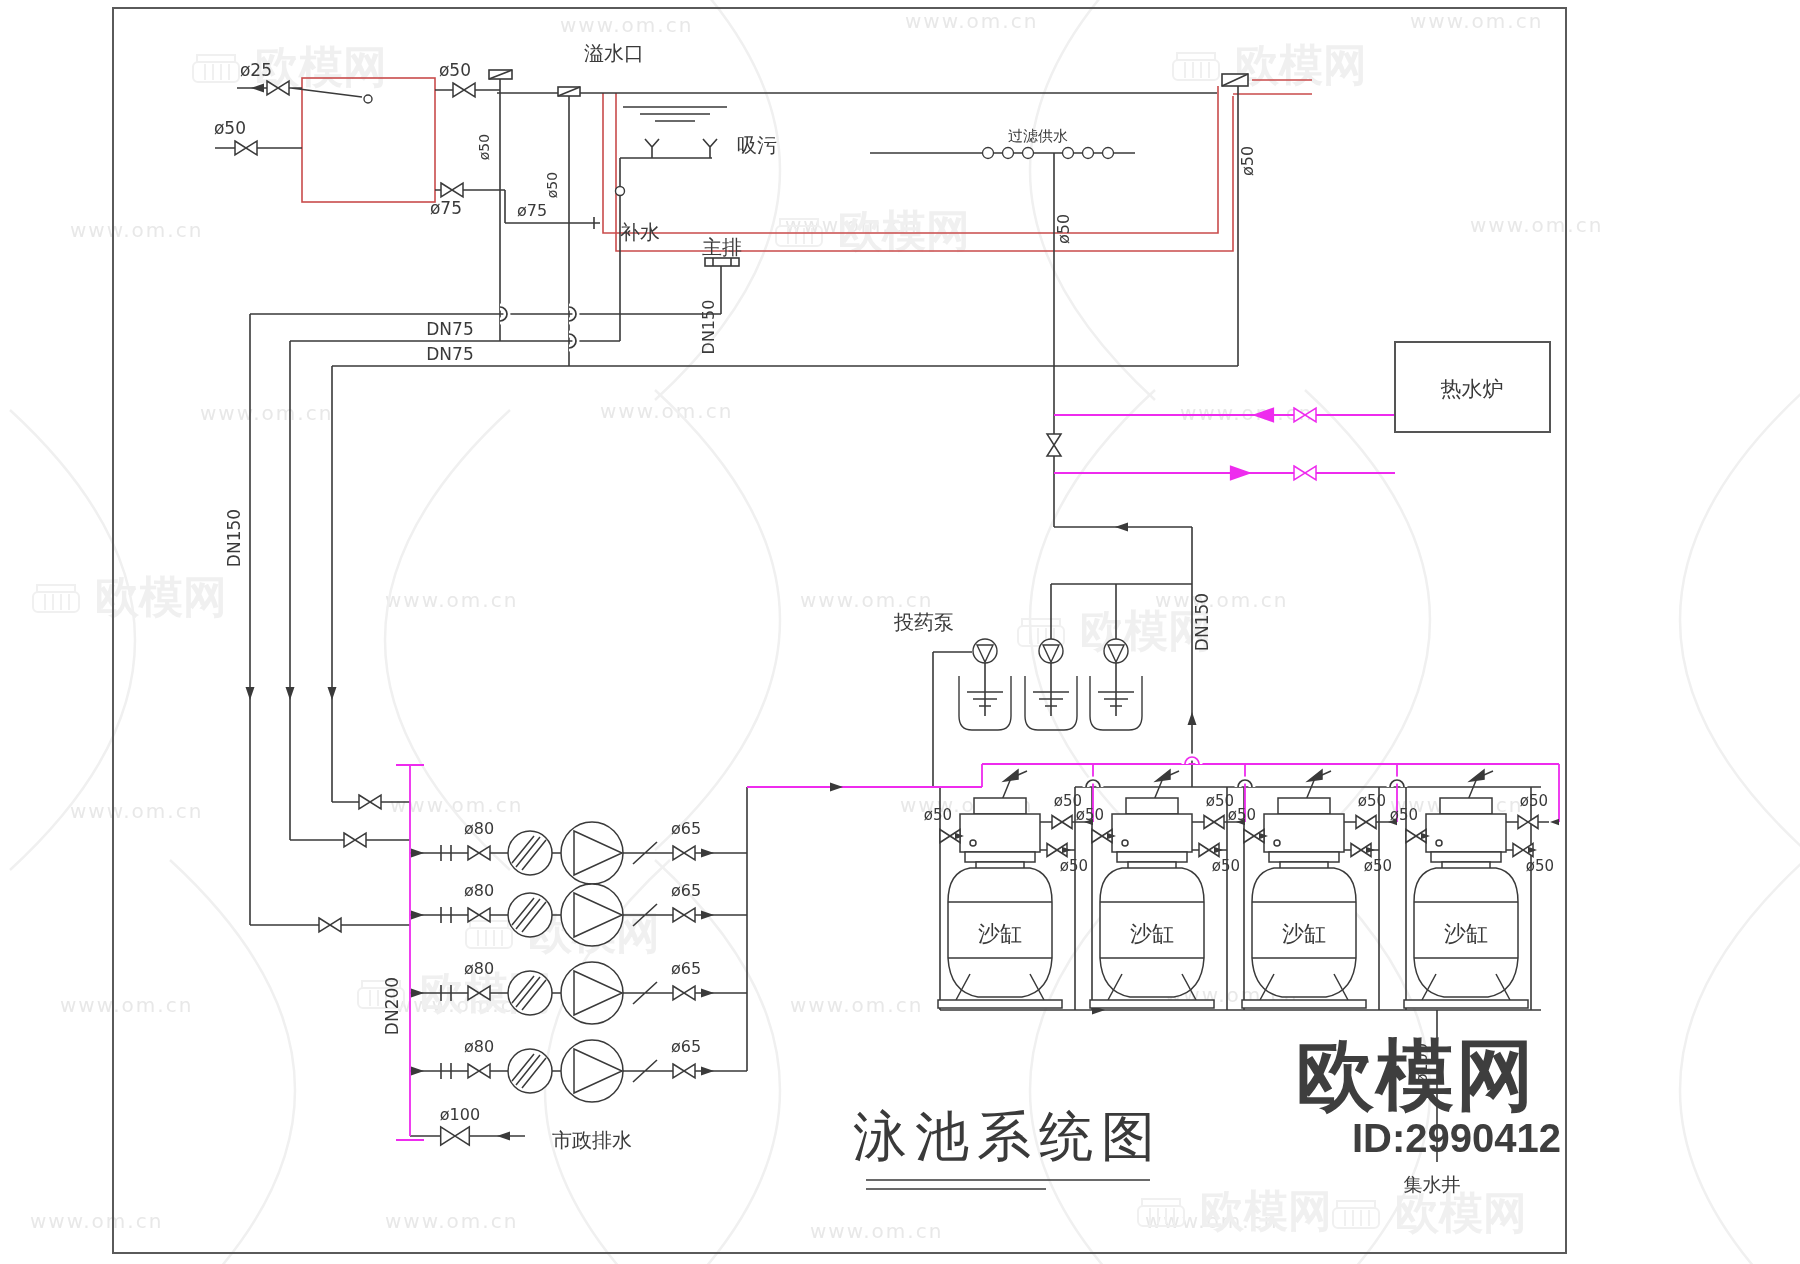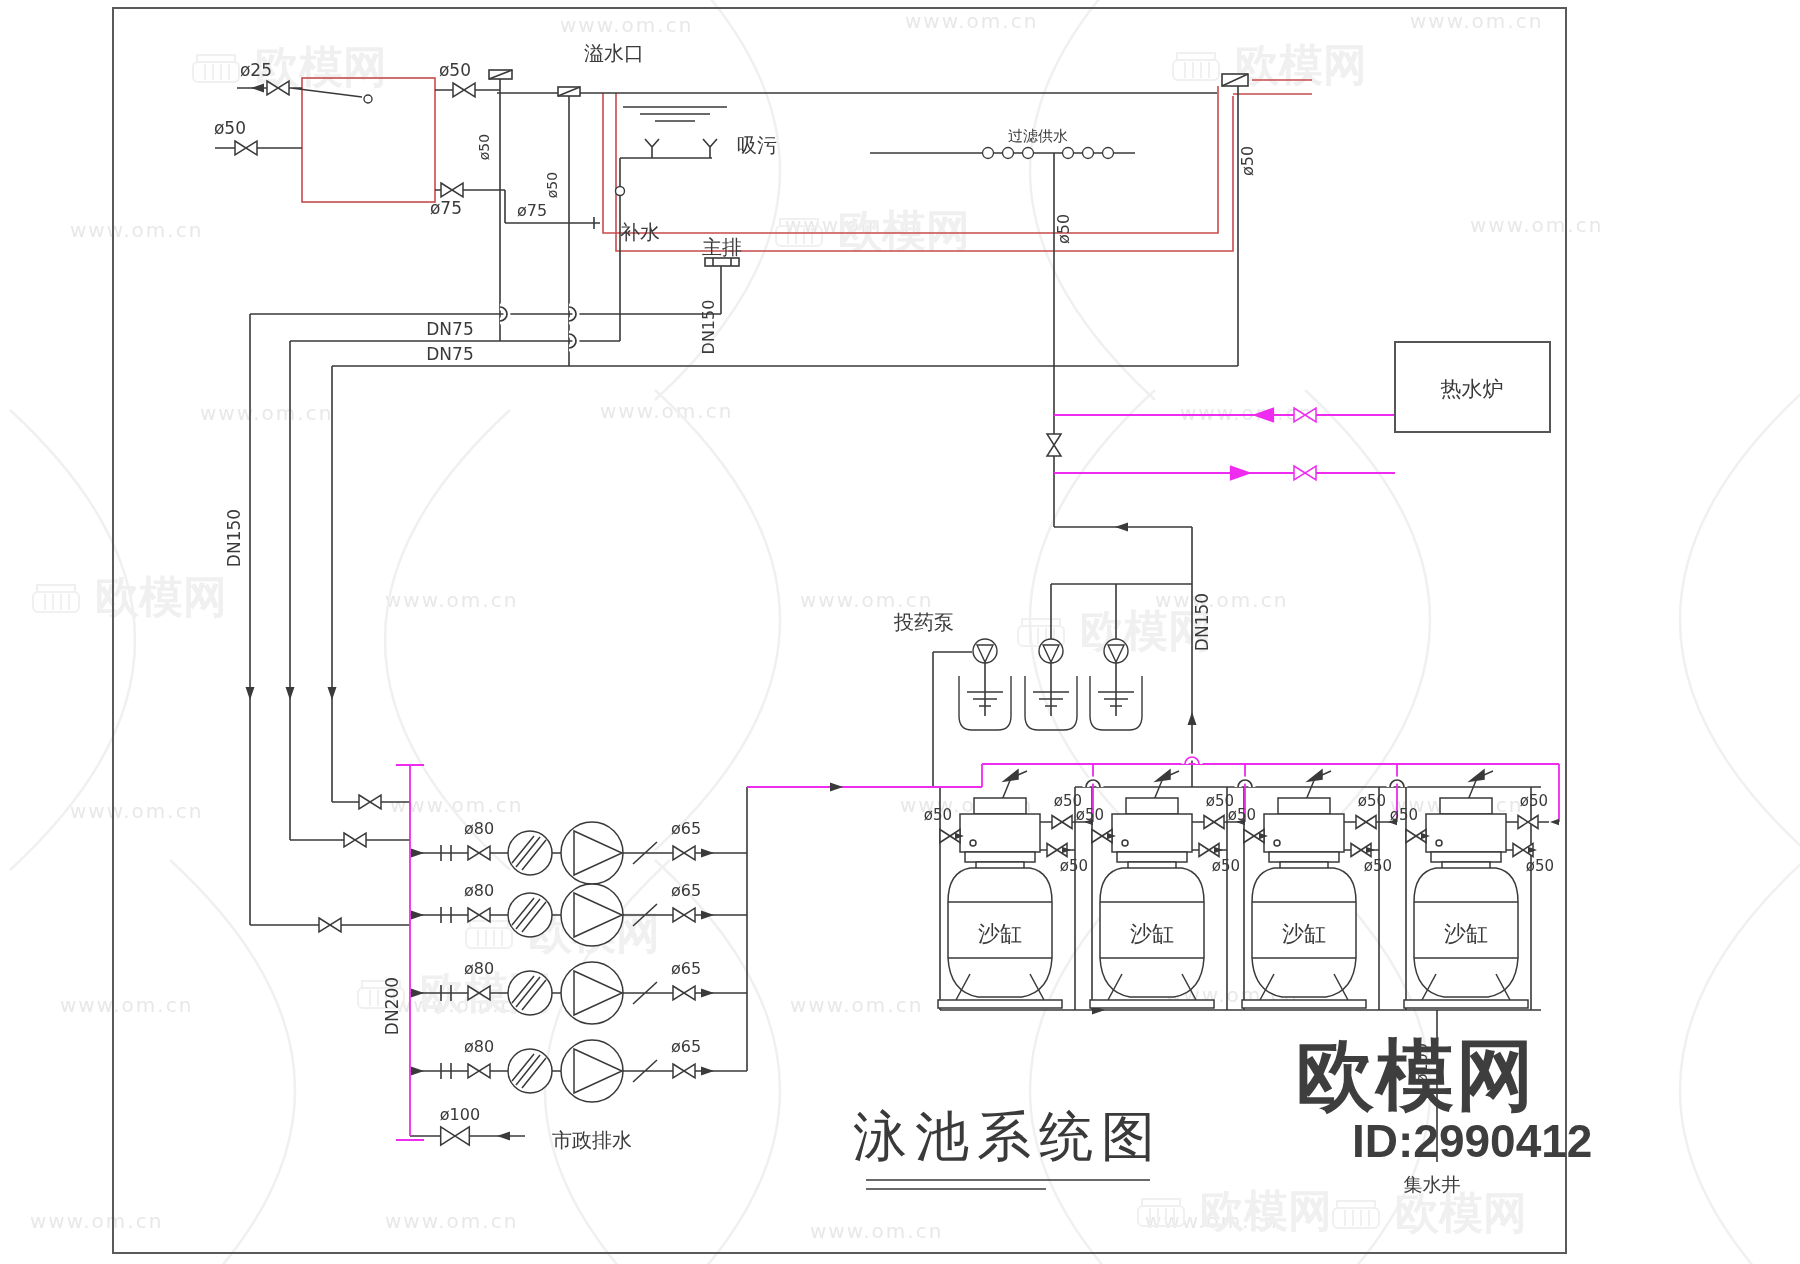--- a/index.html
+++ b/index.html
@@ -2,21 +2,21 @@
 <html><head>
 <meta charset="utf-8">
 <style>
   html,body{margin:0;padding:0;background:#ffffff;}
   body{width:1800px;height:1264px;position:relative;overflow:hidden;
        font-family:"DejaVu Sans",sans-serif;}
   #stage{position:absolute;left:0;top:0;}
   .logo{position:absolute;color:#3e3e3e;font-weight:bold;line-height:1;
         font-family:"Liberation Sans",sans-serif;white-space:nowrap;}
   #logo-site{left:1296px;top:1036px;font-size:78px;letter-spacing:2px;}
-  #logo-id{left:1352px;top:1118px;font-size:46px;font-weight:bold;}
+  #logo-id{left:1352px;top:1118px;font-size:40px;font-weight:bold;}
 </style>
 </head>
 <body>
 
 <svg id="stage" width="1800" height="1264" viewBox="0 0 1800 1264">
   <g id="wm-layer">
       <text x="560" y="32" fill="#e8e8e8" font-size="20" style="letter-spacing:2px">www.om.cn</text>
       <text x="905" y="28" fill="#e8e8e8" font-size="20" style="letter-spacing:2px">www.om.cn</text>
       <text x="1410" y="28" fill="#e8e8e8" font-size="20" style="letter-spacing:2px">www.om.cn</text>
       <text x="70" y="237" fill="#e8e8e8" font-size="20" style="letter-spacing:2px">www.om.cn</text>

